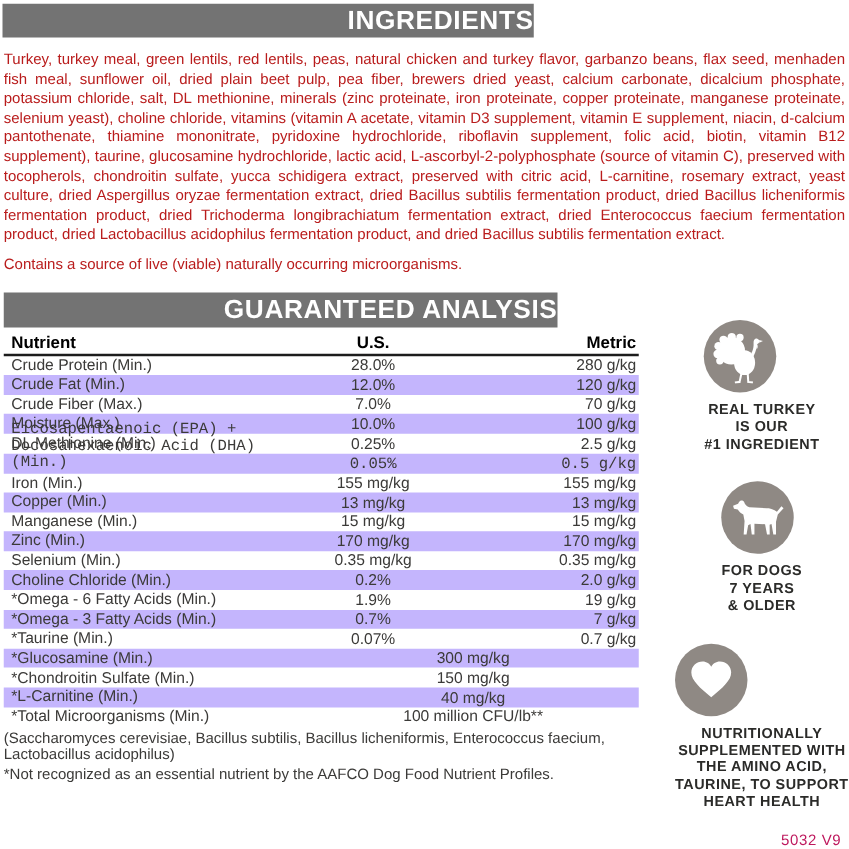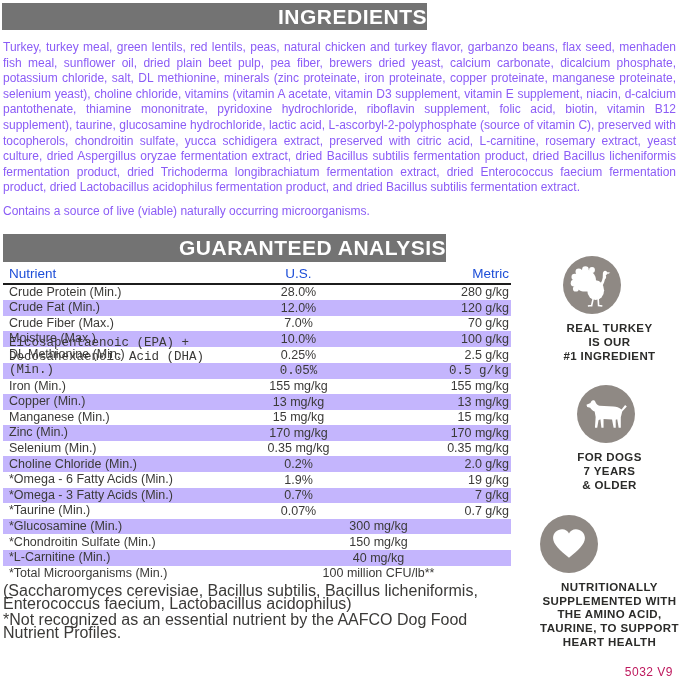--- a/index.html
+++ b/index.html
@@ -21,52 +21,52 @@
     height: 27px;
     line-height: 27px;
     padding-left: 9px;
     text-align: right;
   }
   .ingredients-bar { position: absolute; left: 2px; top: 3px; width: 425px; }
   .main { position: absolute; left: 3px; top: 40px; width: 673px; }
   .body-text {
     font-size: 12px;
     line-height: 15.6px;
-    color: #8b5cf6;
+    color: #b91c1c;
     text-align: justify;
   }
   .contains-note { margin-top: 8px; text-align: left; }
   .aafco-note { margin-top: 8px; }
   .ga-section { margin-top: 14px; width: 517px; }
   .ga-bar { width: 443px; height: 28px; line-height: 28px; }
   .ga-table { width: 508px; margin-top: 4px; }
   .thead {
     display: flex;
-    font-weight: 400;
+    font-weight: 700;
     font-size: 13.5px;
-    color: #1d4ed8;
+    color: #000000;
     border-bottom: 2.5px solid #1c1c1c;
     padding-bottom: 2px;
     align-items: flex-end;
   }
   .trow {
     display: flex;
     align-items: flex-end;
     height: 15.6px;
     font-size: 12.5px;
     color: #3b3a38;
     padding-bottom: 1px;
   }
   .trow.shaded { background: #c4b5fd; }
   .trow.tall { height: 16px; font-family: Liberation Mono, monospace; }
   .c-nutrient { width: 218px; padding-left: 6px; line-height: 13.5px; }
   .c-us { width: 155px; text-align: center; }
   .c-metric { flex: 1; text-align: right; padding-right: 2px; }
   .c-span { flex: 1; text-align: center; padding-left: 25px; }
-  .footnotes { margin-top: 3px; font-size: 16px; line-height: 13.2px; color: #3b3a38; }
+  .footnotes { margin-top: 3px; font-size: 12px; line-height: 13.2px; color: #3b3a38; }
   .footnote-paren { max-width: 492px; margin-bottom: 2px; }
   .footnote-line { margin-top: 1px; }
   .rail {
     position: absolute;
     left: 540px; top: 256px; width: 139px;
     display: flex; flex-direction: column; align-items: center;
   }
   .badge { display: flex; flex-direction: column; align-items: flex-start; }
   .badge + .badge { margin-top: 22px; }
   .badge-circle {

